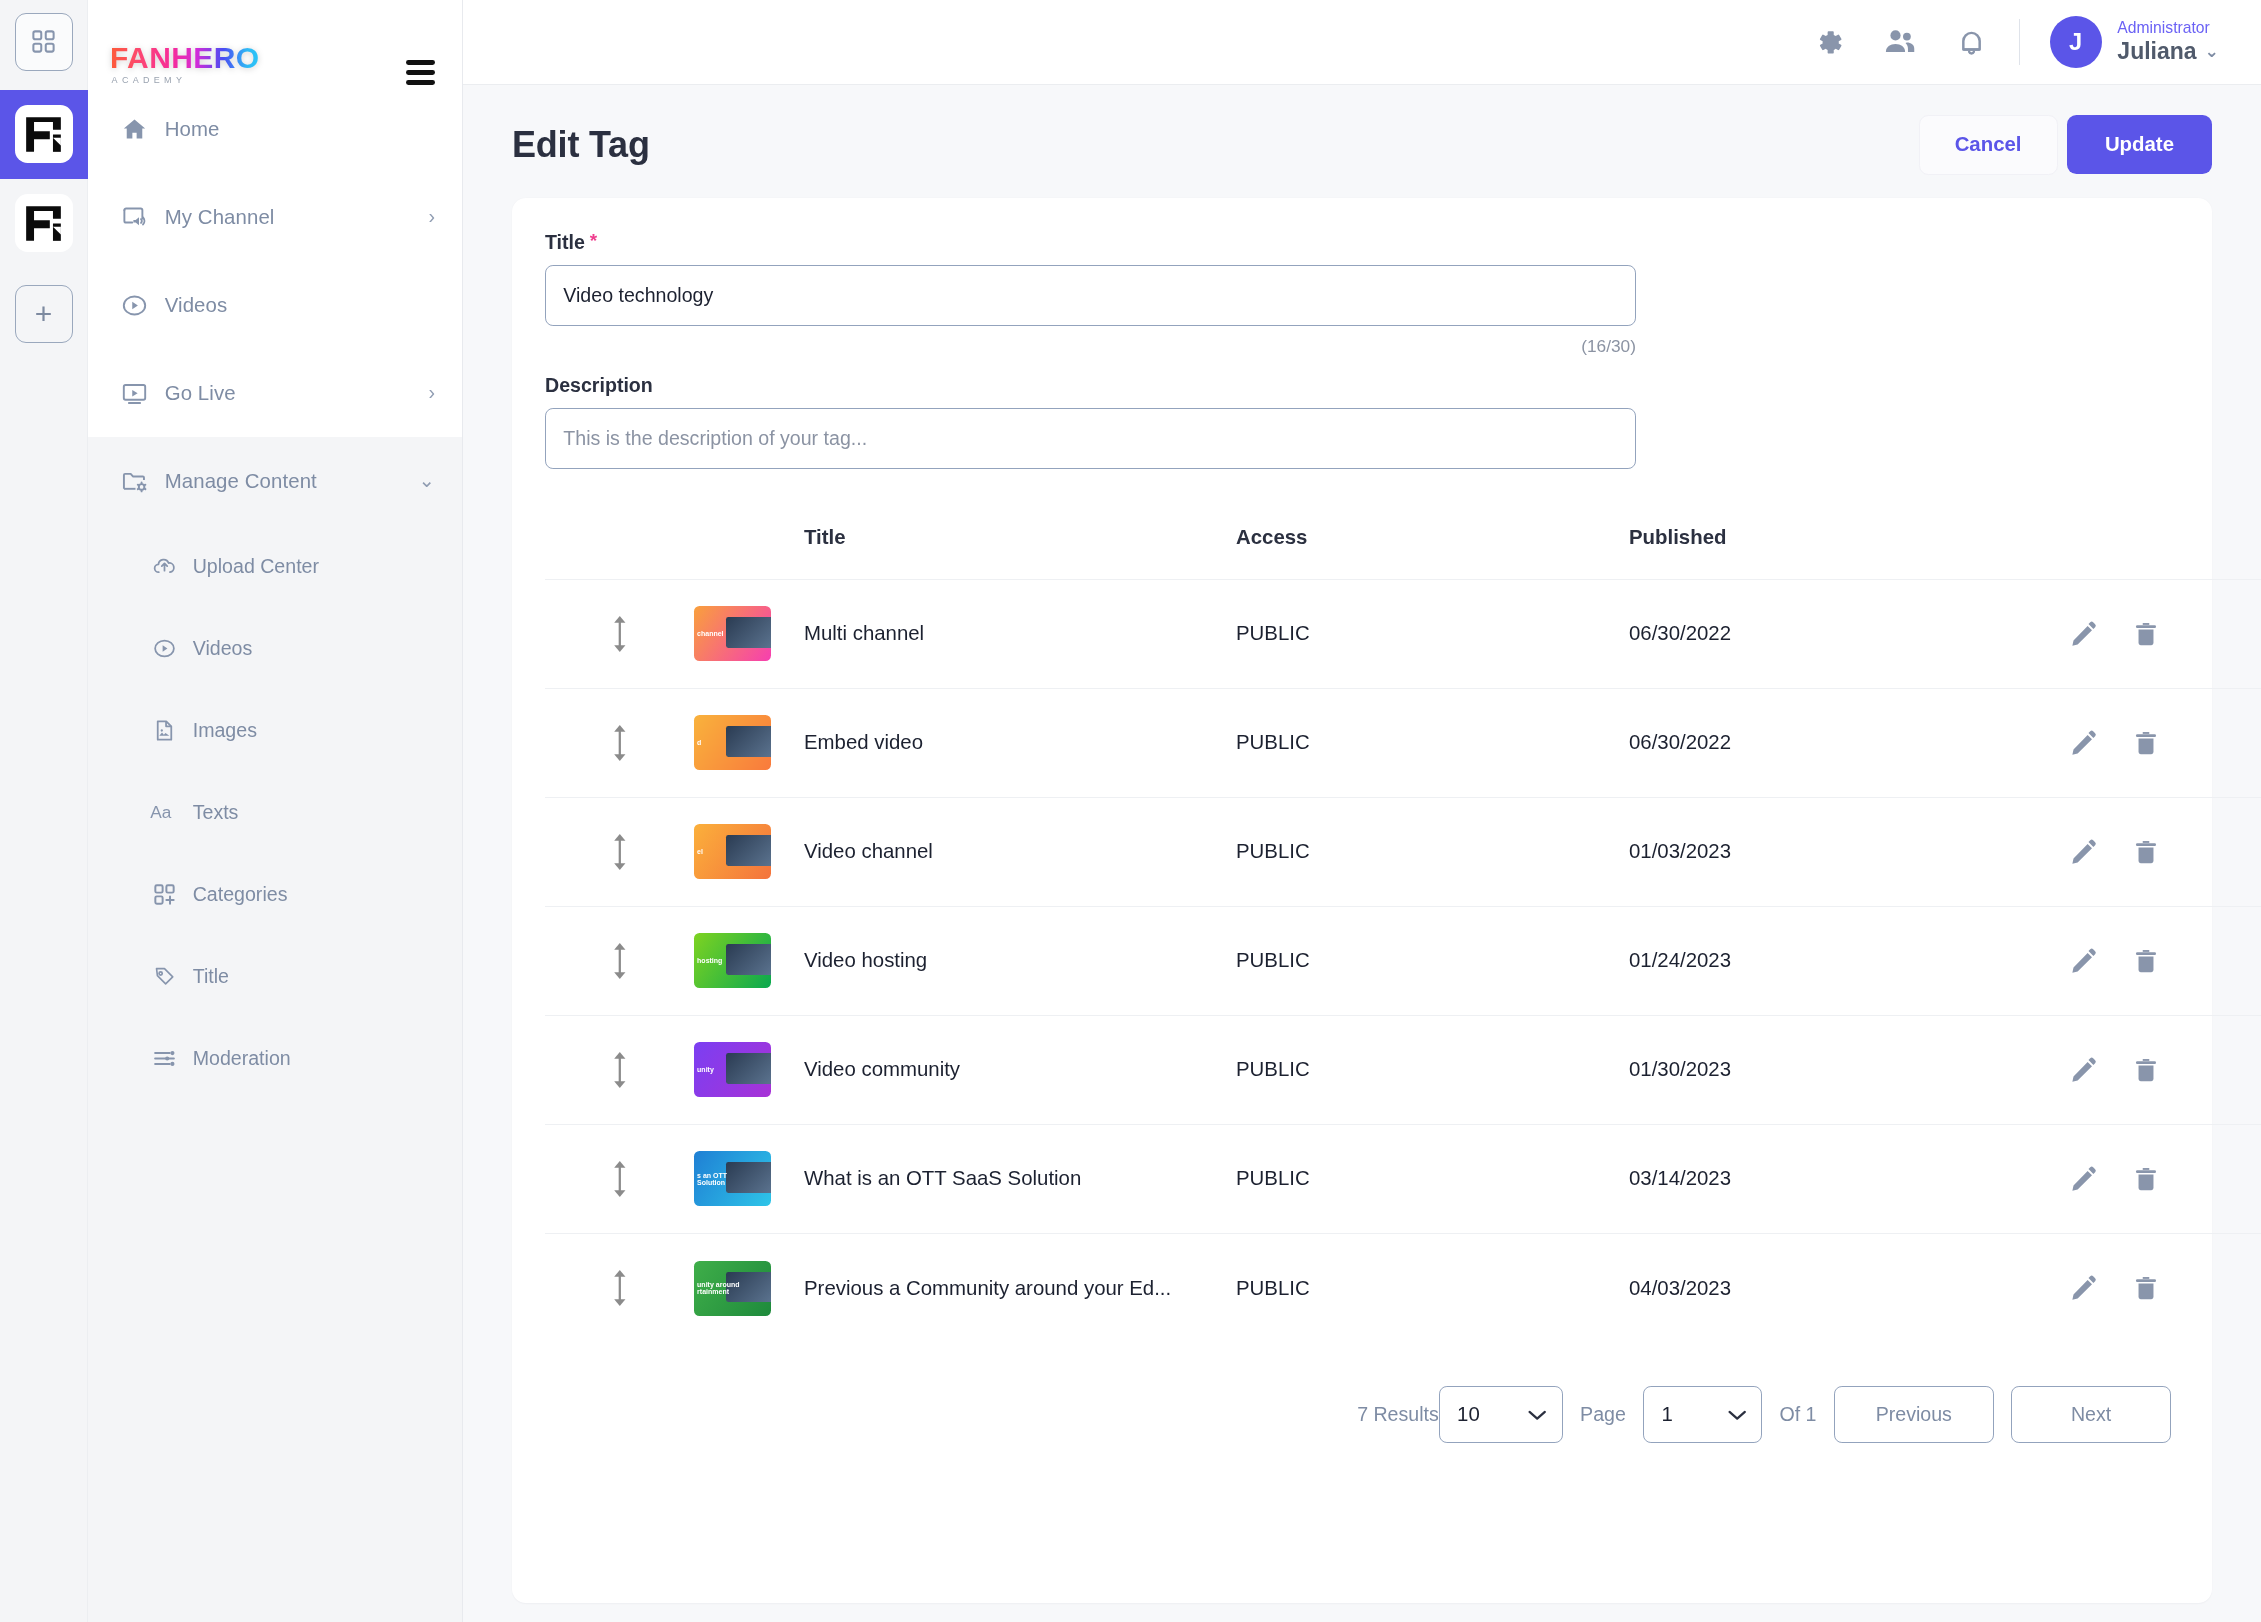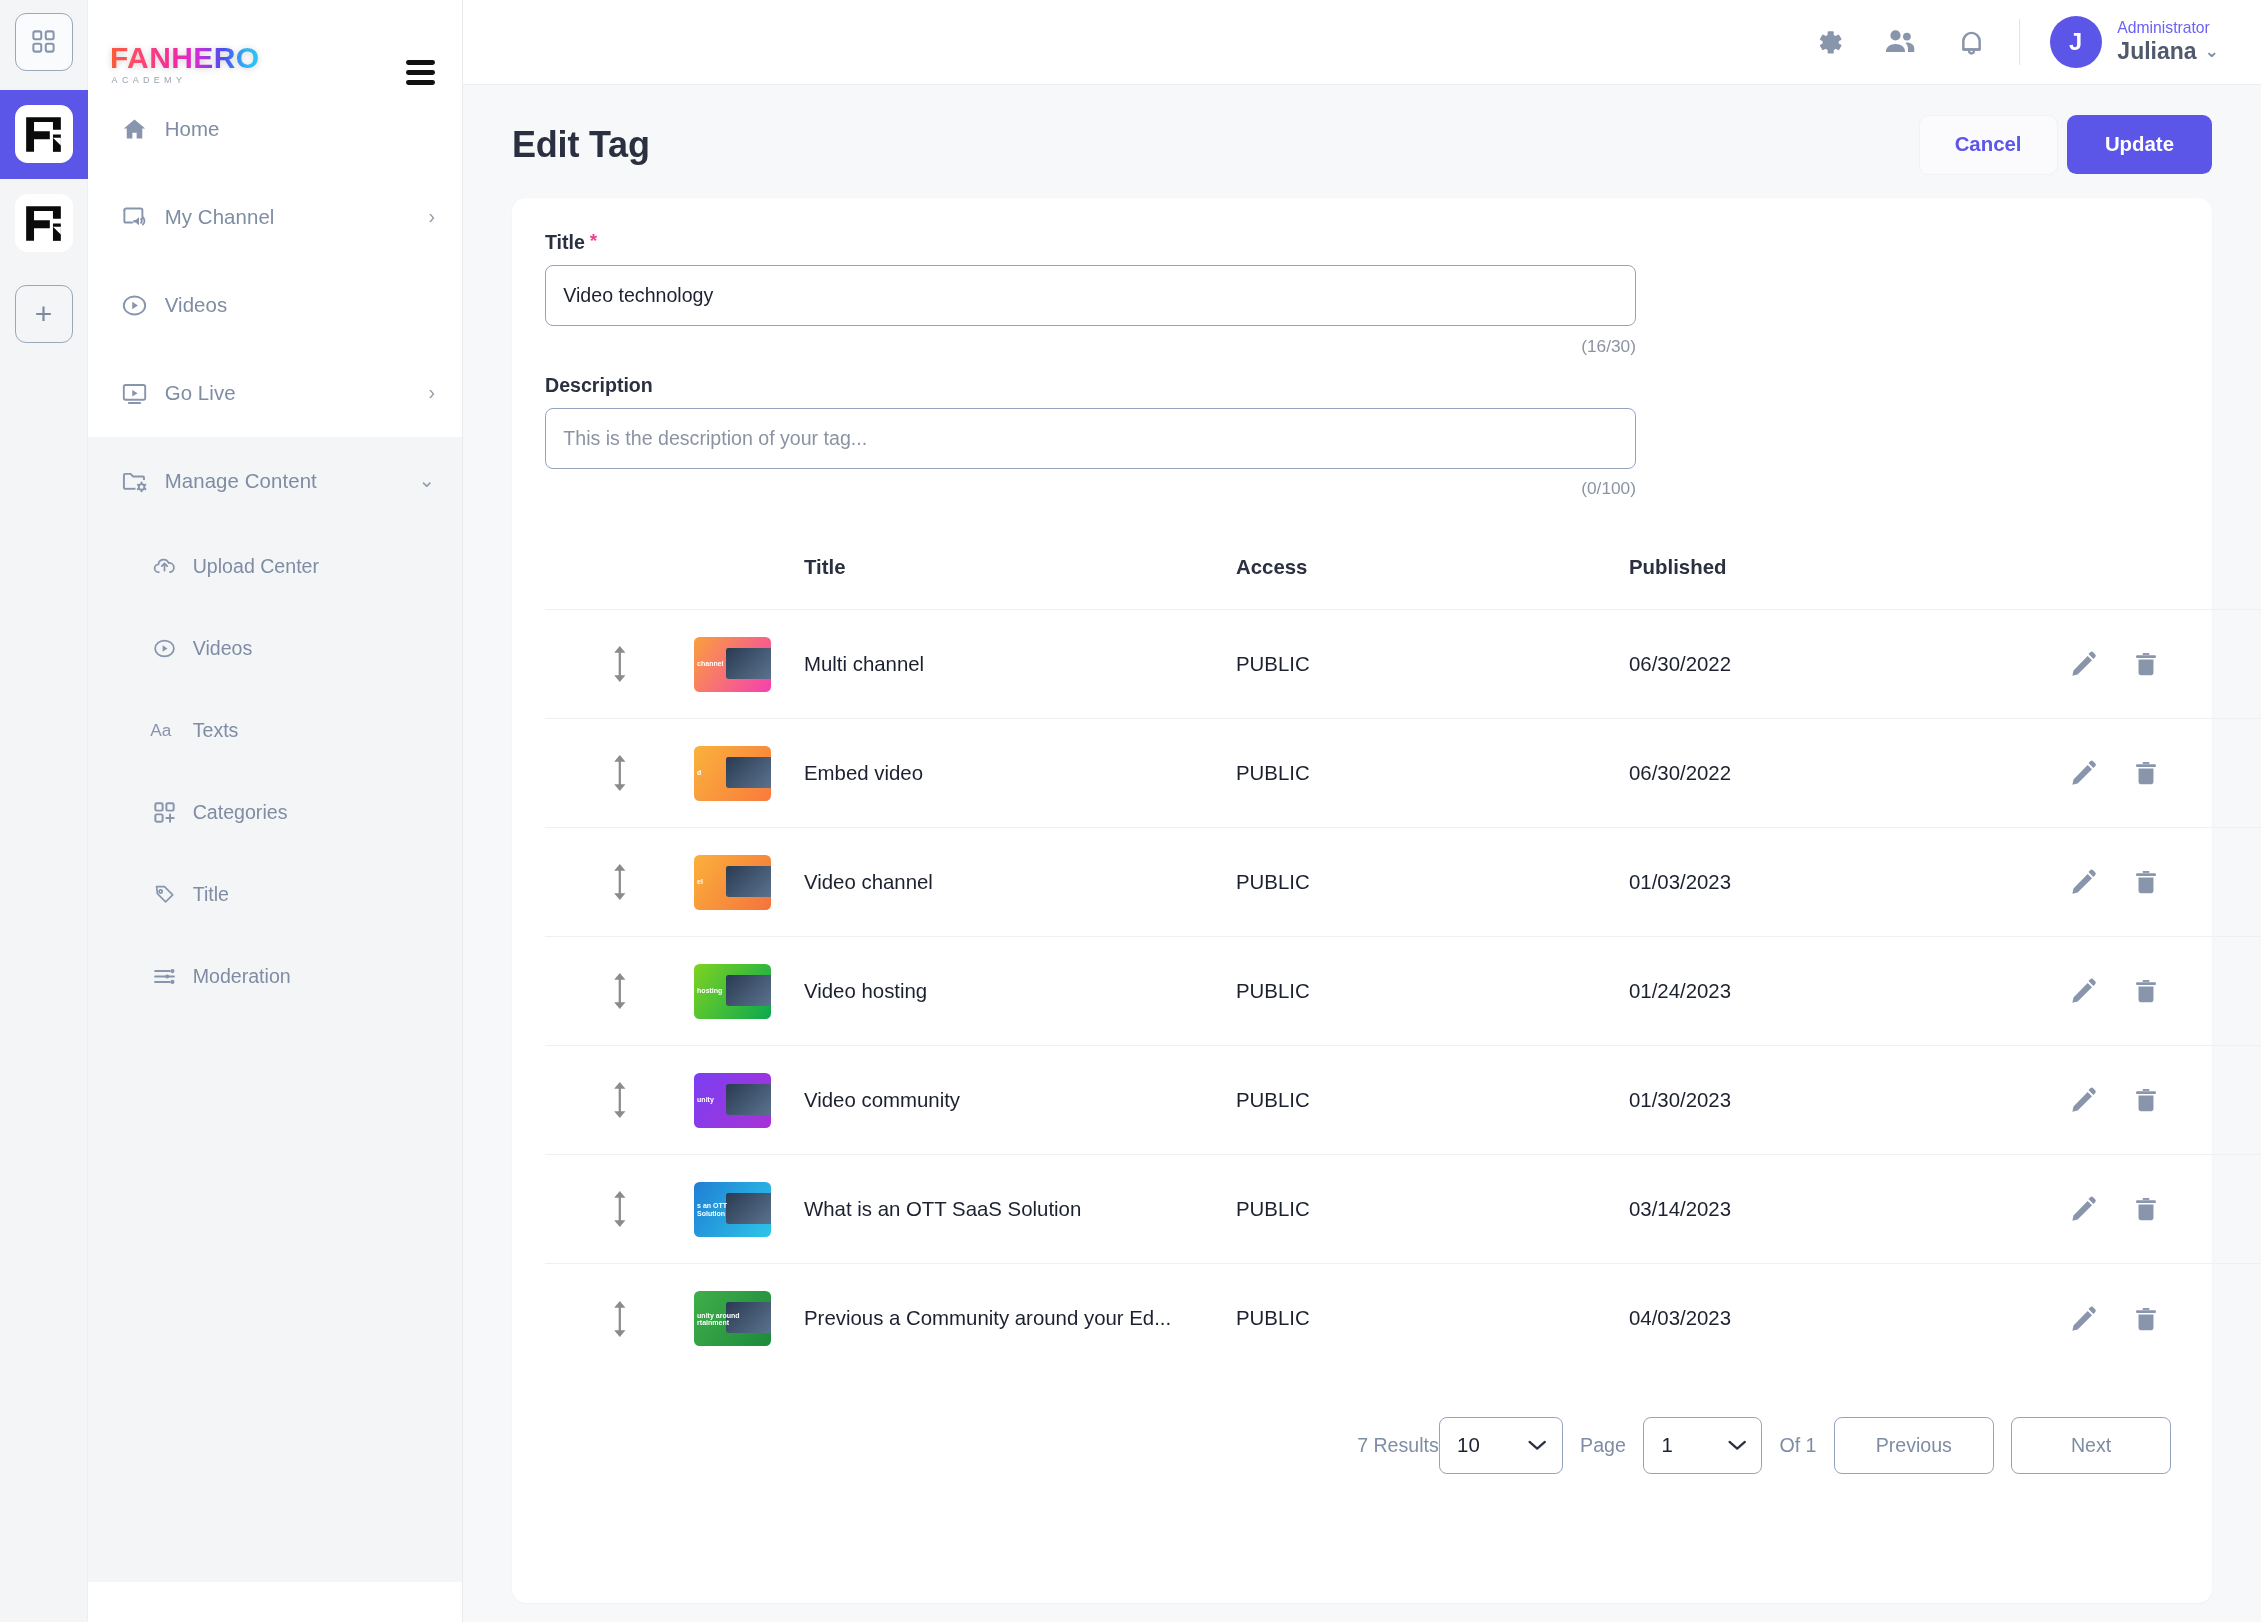--- a/index.html
+++ b/index.html
@@ -322,20 +322,31 @@
       <div class="nav-sub">
         <span class="ic">
           <svg width="25" height="25" viewBox="0 0 24 24" fill="none" stroke="#8795ad" stroke-width="1.7">
             <ellipse cx="12" cy="12" rx="9" ry="7.6"></ellipse>
               <path d="M10.2 8.9l4.6 3.1-4.6 3.1z" fill="#8795ad" stroke="none"></path>
           </svg>
         </span>
         <span>Videos</span>
       </div>
 
+      <div class="nav-sub">
+        <span class="ic">
+          <svg width="25" height="25" viewBox="0 0 24 24" fill="none" stroke="#8795ad" stroke-width="1.7" stroke-linejoin="round">
+            <path d="M5.5 3.2h8.2L18.5 8v12.8H5.5z"></path>
+              <path d="M13.5 3.2V8h5"></path>
+            <circle cx="9.4" cy="12" r="1.1" fill="#8795ad" stroke="none"></circle>
+            <path d="M7 17l2.6-3 1.8 2 1.6-1.6L16.6 17z" fill="#8795ad" stroke="none"></path>
+          </svg>
+        </span>
+        <span>Images</span>
+      </div>
 
       <div class="nav-sub">
         <span class="ic">
           <svg width="27" height="20.4" viewBox="0 0 34 26" style="font-size:25px">
               <text x="0" y="20" font-family="Liberation Sans, sans-serif" font-size="22" fill="#8795ad">Aa</text>
             </svg>
         </span>
         <span>Texts</span>
       </div>
 
@@ -430,21 +441,20 @@
       </div>
       <input class="inp" type="text" value="Video technology" style="">
       <div class="counter">(16/30)</div>
 
       <div class="gap-22"></div>
 
       <div class="field-label">
         <span>Description</span>
       </div>
       <input class="inp" type="text" placeholder="This is the description of your tag..." style="">
-      <div class="counter">(0/100)</div>
 
       <table class="tbl">
         <thead>
           <tr>
             <th class="c-handle"></th>
             <th class="c-thumb"></th>
             <th class="c-title">Title</th>
             <th class="c-access">Access</th>
             <th class="c-pub">Published</th>
             <th class="c-act"></th>

